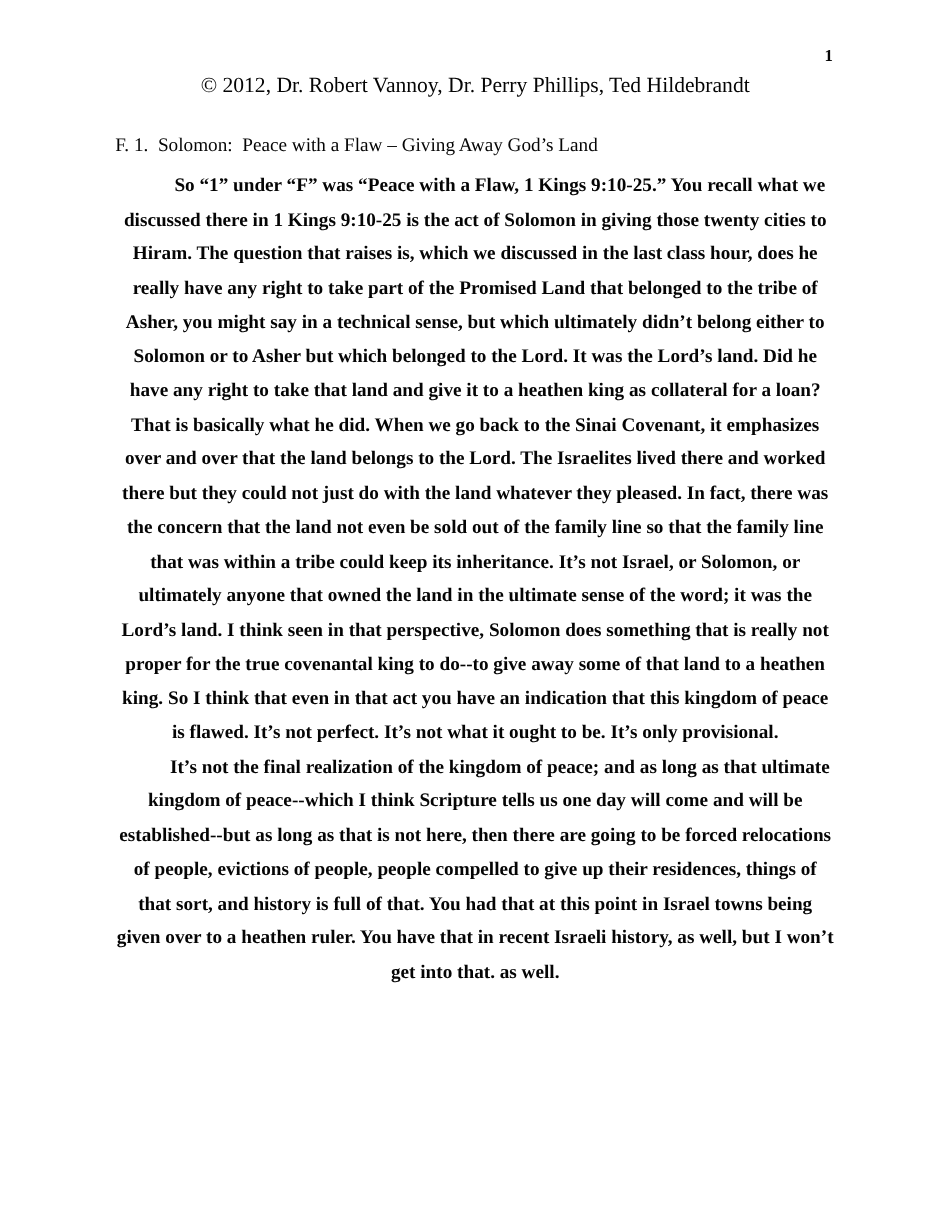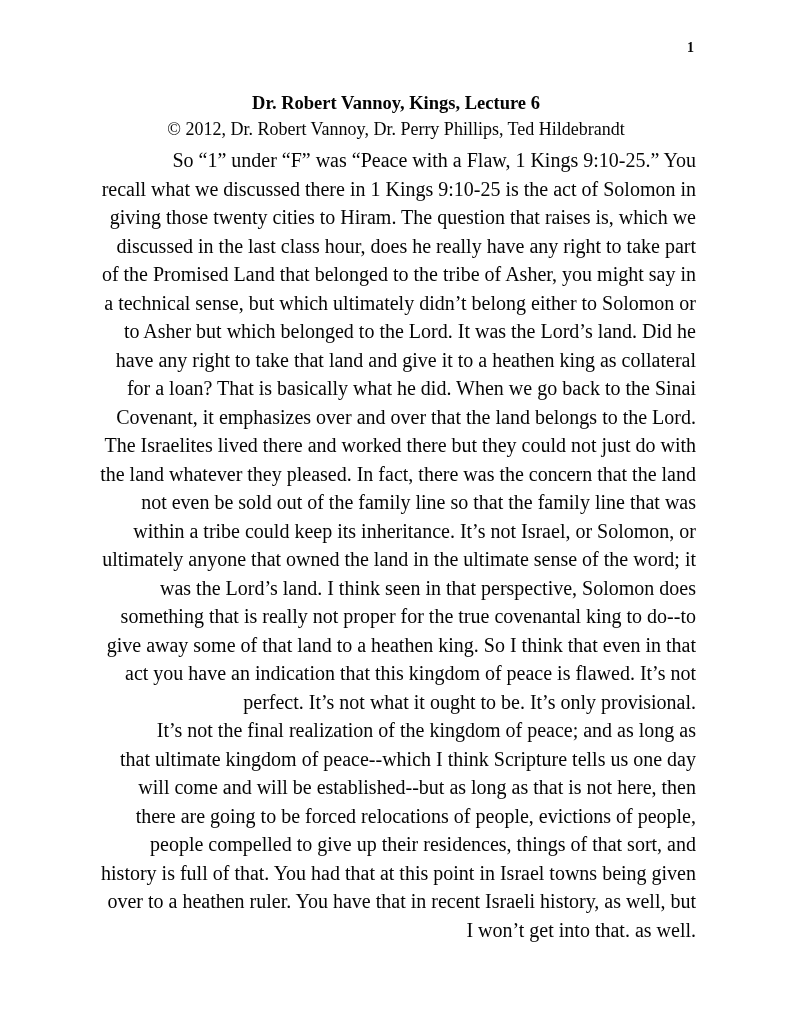--- a/index.html
+++ b/index.html
@@ -40,36 +40,37 @@
     line-height: 16px;
   }
   .section-heading {
     margin-top: 33px;
     font-size: 16px;
     line-height: 20px;
     white-space: pre-wrap;
   }
   .body-para {
     margin: 0;
-    font-size: 20px;
+    font-size: 16px;
     line-height: 28.5px;
     text-indent: 41px;
-    text-align: right;
+    text-align: center;
+    font-weight: bold;
   }
   .body-para.first {
     margin-top: 9px;
   }
 </style>
 </head>
 <body>
 
 <div class="page">
   <div class="page-number">1</div>
 
-  <h1 class="doc-title">Dr. Robert Vannoy, Kings, Lecture 6</h1>
 
   <div class="doc-copyright">© 2012, Dr. Robert Vannoy, Dr. Perry Phillips, Ted Hildebrandt</div>
 
+  <div class="section-heading">F. 1.  Solomon:  Peace with a Flaw – Giving Away God’s Land</div>
 
   <p class="body-para first">So “1” under “F” was “Peace with a Flaw, 1 Kings 9:10-25.”  You recall what we discussed there in 1 Kings 9:10-25 is the act of Solomon in giving those twenty cities to Hiram. The question that raises is, which we discussed in the last class hour, does he really have any right to take part of the Promised Land that belonged to the tribe of Asher, you might say in a technical sense, but which ultimately didn’t belong either to Solomon or to Asher but which belonged to the Lord. It was the Lord’s land. Did he have any right to take that land and give it to a heathen king as collateral for a loan? That is basically what he did. When we go back to the Sinai Covenant, it emphasizes over and over that the land belongs to the Lord. The Israelites lived there and worked there but they could not just do with the land whatever they pleased.  In fact, there was the concern that the land not even be sold out of the family line so that the family line that was within a tribe could keep its inheritance. It’s not Israel, or Solomon, or ultimately anyone that owned the land in the ultimate sense of the word; it was the Lord’s land.  I think seen in that perspective, Solomon does something that is really not proper for the true covenantal king to do--to give away some of that land to a heathen king. So I think that even in that act you have an indication that this kingdom of peace is flawed. It’s not perfect. It’s not what it ought to be. It’s only provisional.</p>
 
   <p class="body-para">It’s not the final realization of the kingdom of peace; and as long as that ultimate kingdom of peace--which I think  Scripture tells us one day will come and will be established--but as long as that is not here, then there are going to be forced relocations of people, evictions of people, people compelled to give up their residences, things of that sort, and history is full of that. You had that at this point in Israel towns being given over to a heathen ruler. You have that in recent Israeli history, as well, but I won’t get into that. as well.</p>
 </div>
 
 </body></html>

